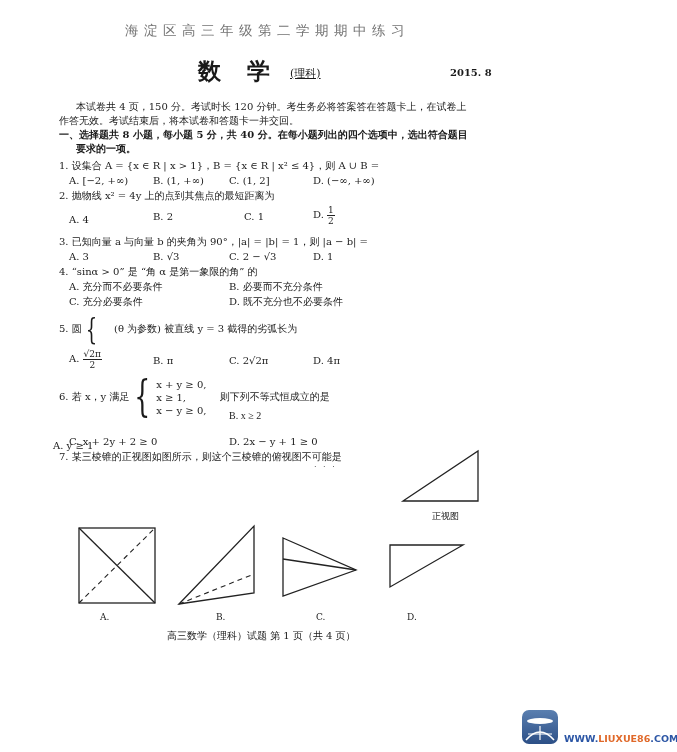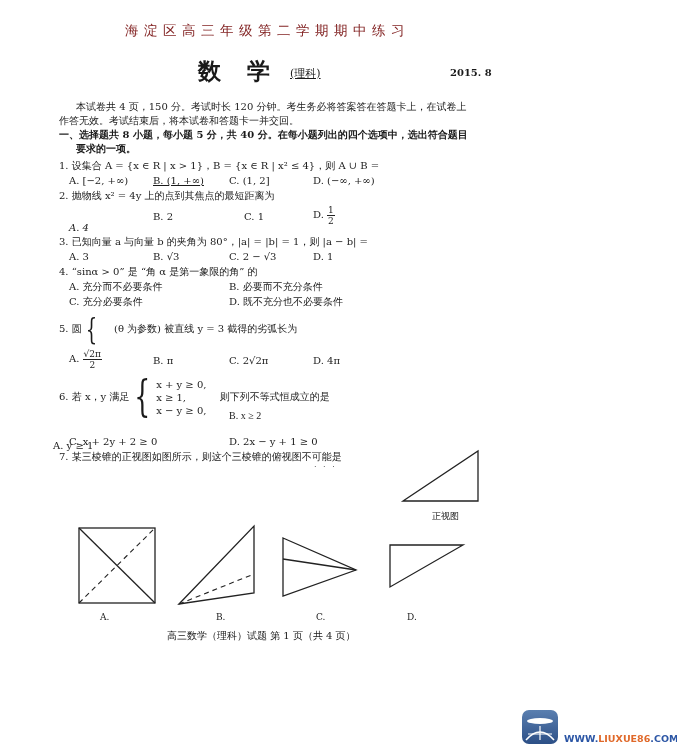--- a/index.html
+++ b/index.html
@@ -1,21 +1,21 @@
 <!DOCTYPE html>
 <html><head>
 <meta charset="utf-8">
 <style>
   html,body{margin:0;padding:0;}
   body{width:677px;height:752px;background:#fff;position:relative;overflow:hidden;
        font-family:"DejaVu Serif","Liberation Serif",serif;color:#1a1a1a;}
   .abs{position:absolute;white-space:nowrap;}
   .t{font-size:10px;line-height:12px;}
   .b{font-weight:bold;}
-  .hdr{font-size:13.5px;letter-spacing:5.5px;color:#7f1d1d;}
+  .hdr{font-size:13.5px;letter-spacing:5.5px;color:#737373;}
   .subj{font-size:23px;font-weight:bold;letter-spacing:26px;}
   .subj2{font-size:11px;}
   .date{font-size:10px;font-weight:bold;}
   .frac{display:inline-block;vertical-align:middle;text-align:center;font-size:9px;line-height:10px;}
   .frac .n{border-bottom:1px solid #222;display:block;padding:0 1px;}
   .brace{display:inline-block;font-size:30px;line-height:30px;vertical-align:middle;transform:scaleX(.6);}
   .sys{display:inline-block;vertical-align:middle;font-size:10px;line-height:13px;}
   svg{position:absolute;}
   .footer{font-size:10px;}
   .logo{position:absolute;left:522px;top:708px;width:150px;height:40px;}
@@ -38,39 +38,39 @@
 <div class="abs t" style="left:76px;top:101px;">本试卷共 4 页，150 分。考试时长 120 分钟。考生务必将答案答在答题卡上，在试卷上</div>
 <div class="abs t" style="left:59px;top:115px;">作答无效。考试结束后，将本试卷和答题卡一并交回。</div>
 <div class="abs t b" style="left:59px;top:129px;">一、选择题共 8 小题，每小题 5 分，共 40 分。在每小题列出的四个选项中，选出符合题目</div>
 <div class="abs t b" style="left:76px;top:143px;">要求的一项。</div>
 
 <div class="abs t" style="left:59px;top:160px;">
   <span>1.</span>
   <span>设集合 A = {x ∈ R | x &gt; 1}，B = {x ∈ R | x² ≤ 4}，则 A ∪ B =</span>
 </div>
 <div class="abs t" style="left:69px;top:175px;">A. [−2, +∞)</div>
-<div class="abs t" style="left:153px;top:175px;text-decoration:underline;">B. (1, +∞)</div>
+<div class="abs t" style="left:153px;top:175px;">B. (1, +∞)</div>
 <div class="abs t" style="left:229px;top:175px;">C. (1, 2]</div>
 <div class="abs t" style="left:313px;top:175px;">D. (−∞, +∞)</div>
 
 <div class="abs t" style="left:59px;top:190px;">
   <span>2.</span>
   <span>抛物线 x² = 4y 上的点到其焦点的最短距离为</span>
 </div>
-<div class="abs t" style="left:69px;top:222px;font-style:italic;">A. 4</div>
+<div class="abs t" style="left:69px;top:214px;">A. 4</div>
 <div class="abs t" style="left:153px;top:211px;">B. 2</div>
 <div class="abs t" style="left:244px;top:211px;">C. 1</div>
 <div class="abs t" style="left:313px;top:205px;">
   <span>D.</span>
   <span class="frac"><span class="n">1</span><span>2</span></span>
 </div>
 
 <div class="abs t" style="left:59px;top:236px;">
   <span>3.</span>
-  <span>已知向量 a 与向量 b 的夹角为 80°，|a| = |b| = 1，则 |a − b| =</span>
+  <span>已知向量 a 与向量 b 的夹角为 90°，|a| = |b| = 1，则 |a − b| =</span>
 </div>
 <div class="abs t" style="left:69px;top:251px;">A. 3</div>
 <div class="abs t" style="left:153px;top:251px;">B. √3</div>
 <div class="abs t" style="left:229px;top:251px;">C. 2 − √3</div>
 <div class="abs t" style="left:313px;top:251px;">D. 1</div>
 
 <div class="abs t" style="left:59px;top:266px;">
   <span>4.</span>
   <span>“sinα &gt; 0” 是 “角 α 是第一象限的角” 的</span>
 </div>

